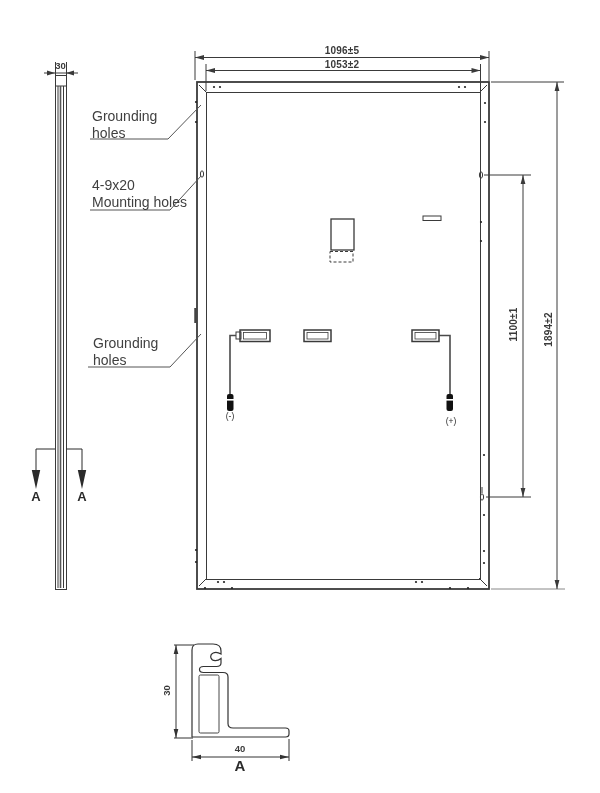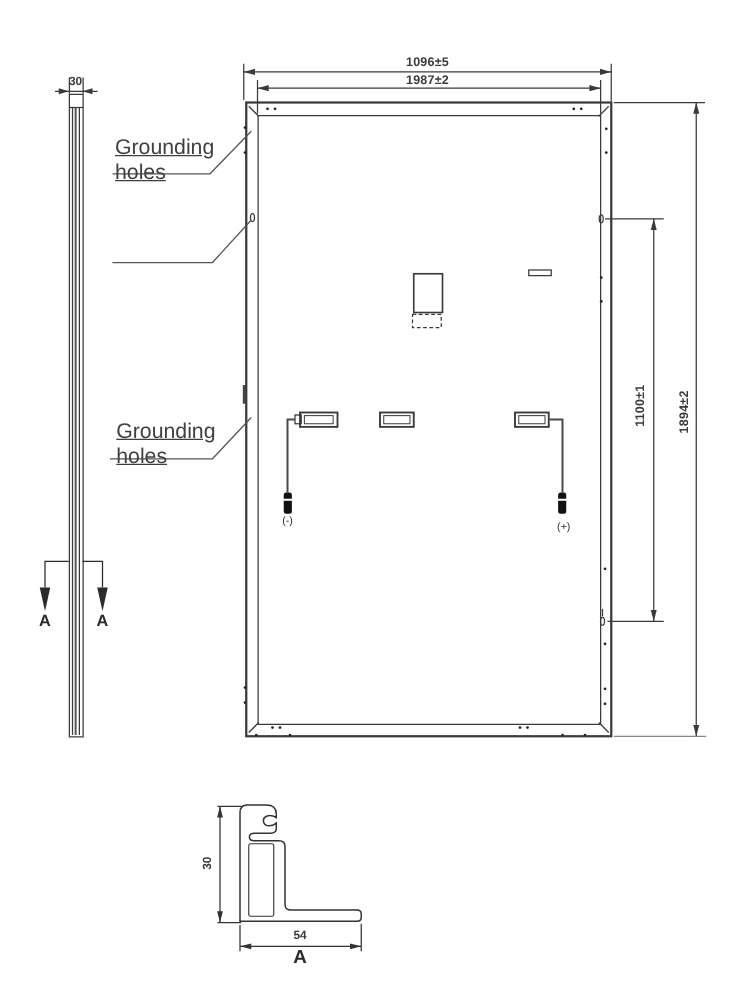--- a/index.html
+++ b/index.html
@@ -2,21 +2,21 @@
 <html><head>
 <meta charset="utf-8">
 <style>
   html,body{margin:0;padding:0;background:#fff;}
   #stage{position:relative;width:600px;height:793px;background:#ffffff;overflow:hidden;
          font-family:"Liberation Sans", sans-serif;color:#3a3a3a;}
   svg{position:absolute;left:0;top:0;}
   .txt{position:absolute;color:#3a3a3a;}
   .dim{font-size:10px;font-weight:700;letter-spacing:.2px;text-align:center;}
   .dim-sm{font-size:9.5px;font-weight:700;text-align:center;}
-  .lbl{font-size:17px;font-weight:400;line-height:1.2;color:#3f3f3f;text-decoration:underline;}
+  .lbl{font-size:14px;font-weight:400;line-height:1.2;color:#3f3f3f;}
   .rot{transform:rotate(-90deg);}
   .sec{font-size:13px;font-weight:700;text-align:center;color:#2b2b2b;}
   .sec-big{font-size:15px;font-weight:700;text-align:center;color:#2b2b2b;}
   .pol{font-size:8.5px;text-align:center;color:#2b2b2b;}
 </style>
 </head>
 <body>
 
 <div id="stage">
 
@@ -170,27 +170,31 @@
       <polygon points="289,757 280,754.7 280,759.3" fill="#333" stroke="none"></polygon>
     </g>
   </g>
 </svg>
 
 <div class="txt dim-sm" style="left:49px;top:60px;width:23px;">30</div>
 <div class="txt sec" style="left:26px;top:489px;width:20px;">A</div>
 <div class="txt sec" style="left:72px;top:489px;width:20px;">A</div>
 
 <div class="txt lbl" style="left:92px;top:108px;width:70px;">Grounding holes</div>
+<div class="txt lbl" style="left:92px;top:177px;width:96px;">
+  <span style="display:block;">4-9x20</span>
+  <span style="display:block;">Mounting holes</span>
+</div>
 <div class="txt lbl" style="left:93px;top:335px;width:70px;">Grounding holes</div>
 
 <div class="txt dim" style="left:312px;top:45px;width:60px;">1096±5</div>
-<div class="txt dim" style="left:312px;top:59px;width:60px;">1987±2</div>
+<div class="txt dim" style="left:312px;top:59px;width:60px;">1053±2</div>
 <div class="txt dim rot" style="left:481px;top:319px;width:64px;">1100±1</div>
 <div class="txt dim rot" style="left:516px;top:324px;width:64px;">1894±2</div>
 
 <div class="txt pol" style="left:220px;top:411px;width:20px;">(-)</div>
 <div class="txt pol" style="left:441px;top:416px;width:20px;">(+)</div>
 
 <div class="txt dim-sm rot" style="left:153px;top:685px;width:26px;">30</div>
-<div class="txt dim-sm" style="left:228px;top:743px;width:24px;">54</div>
+<div class="txt dim-sm" style="left:228px;top:743px;width:24px;">40</div>
 <div class="txt sec-big" style="left:226px;top:757px;width:28px;">A</div>
 
 </div>
 
 </body></html>

